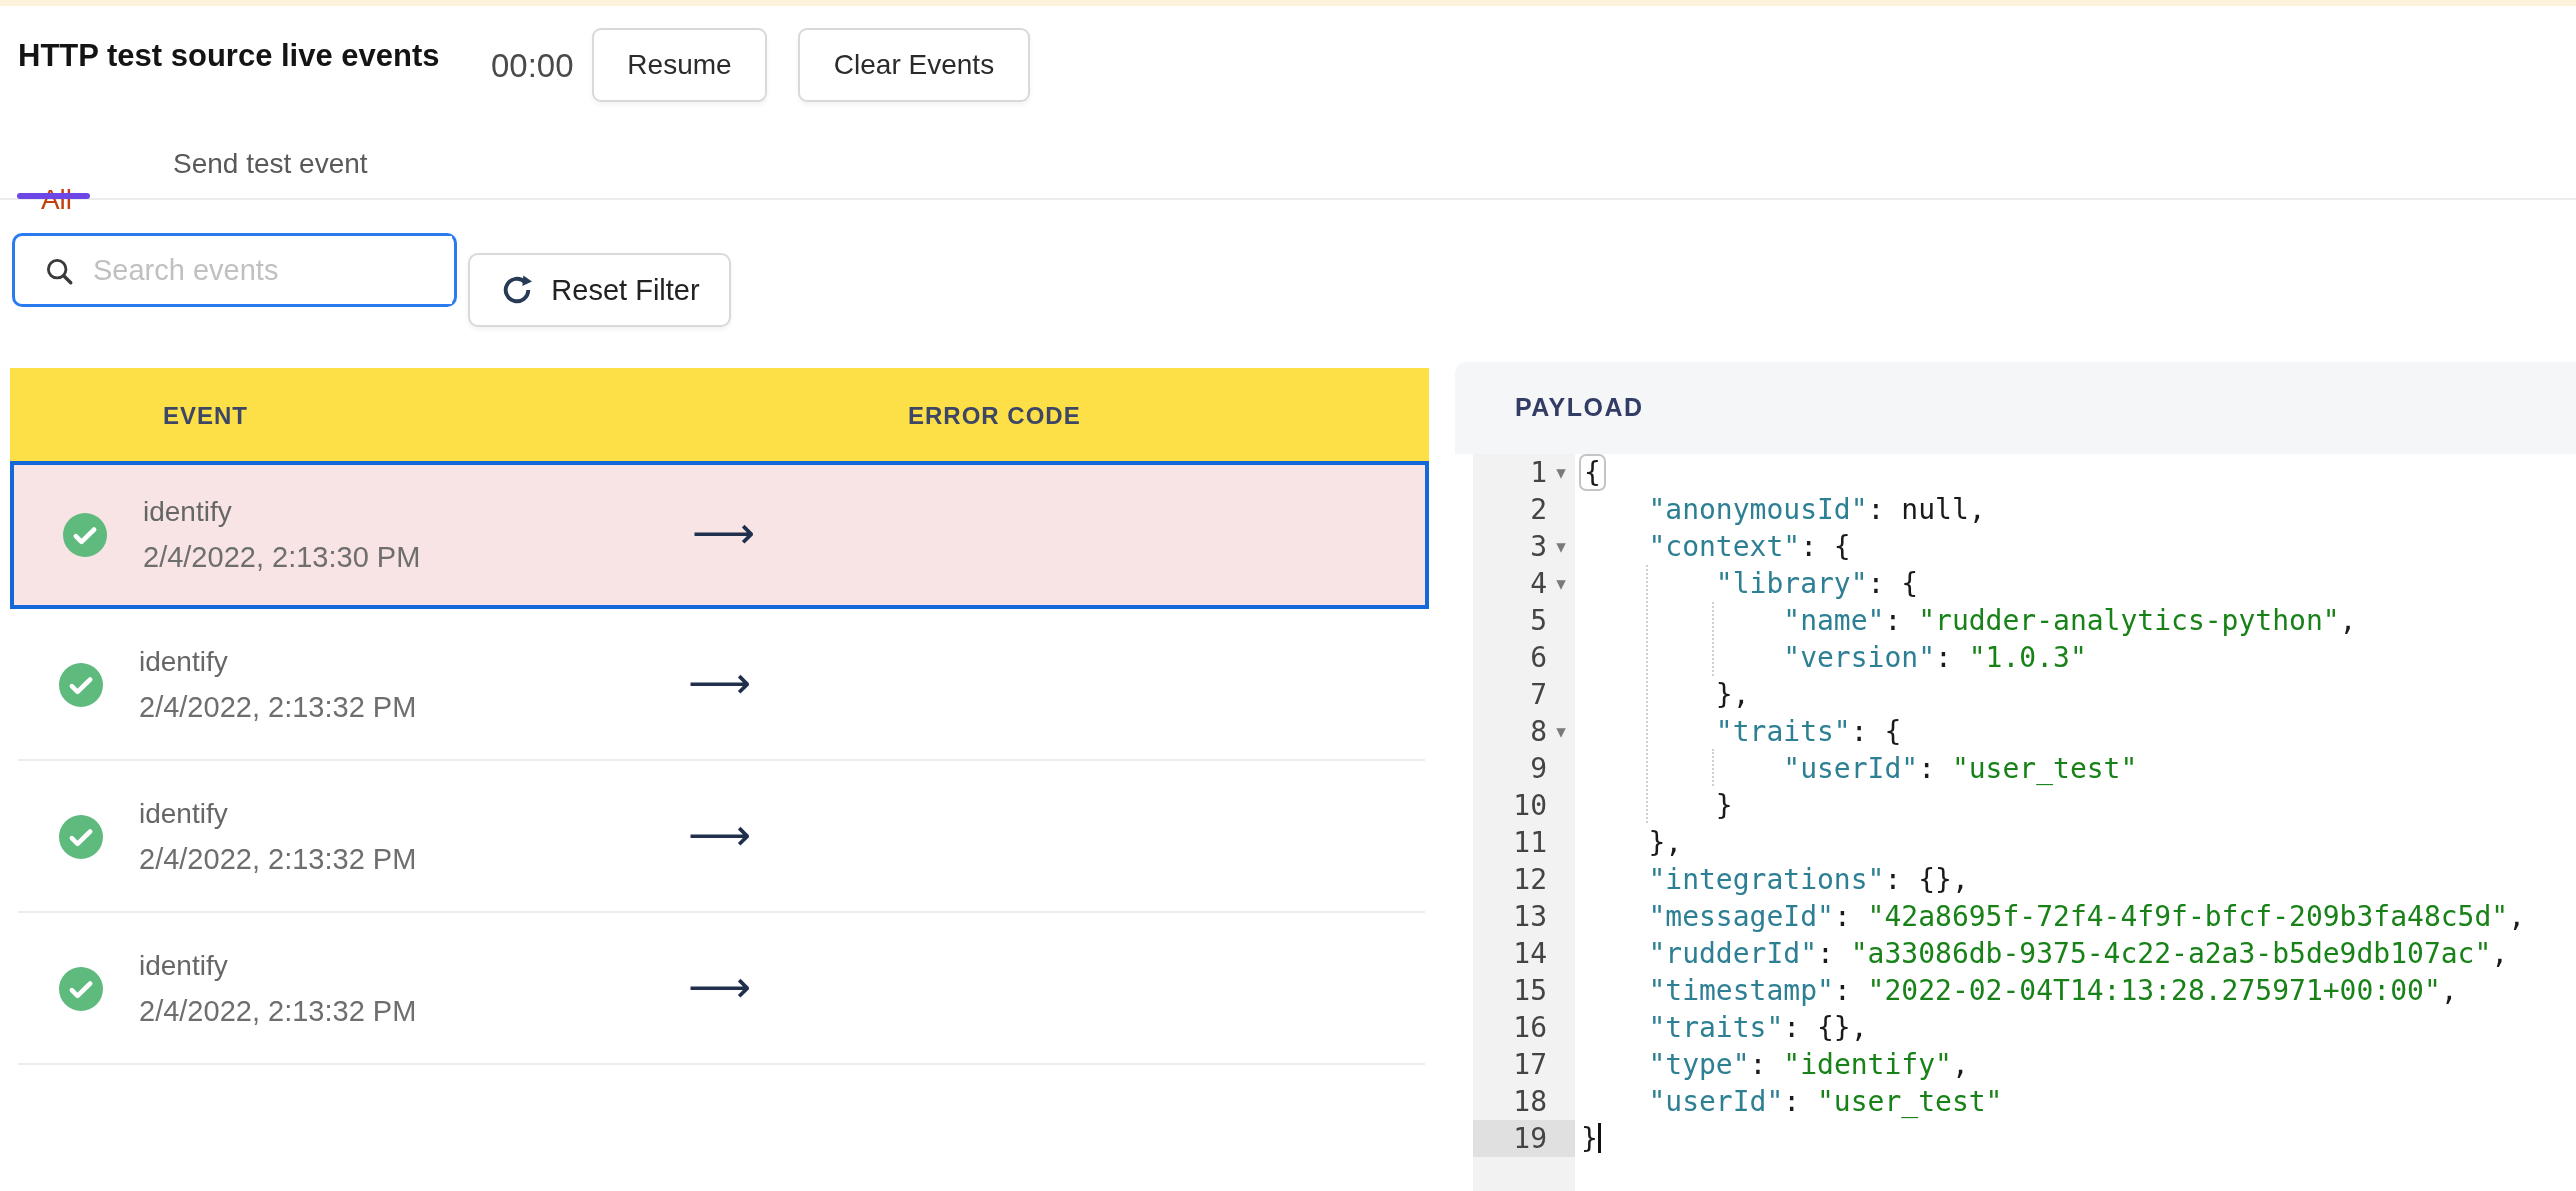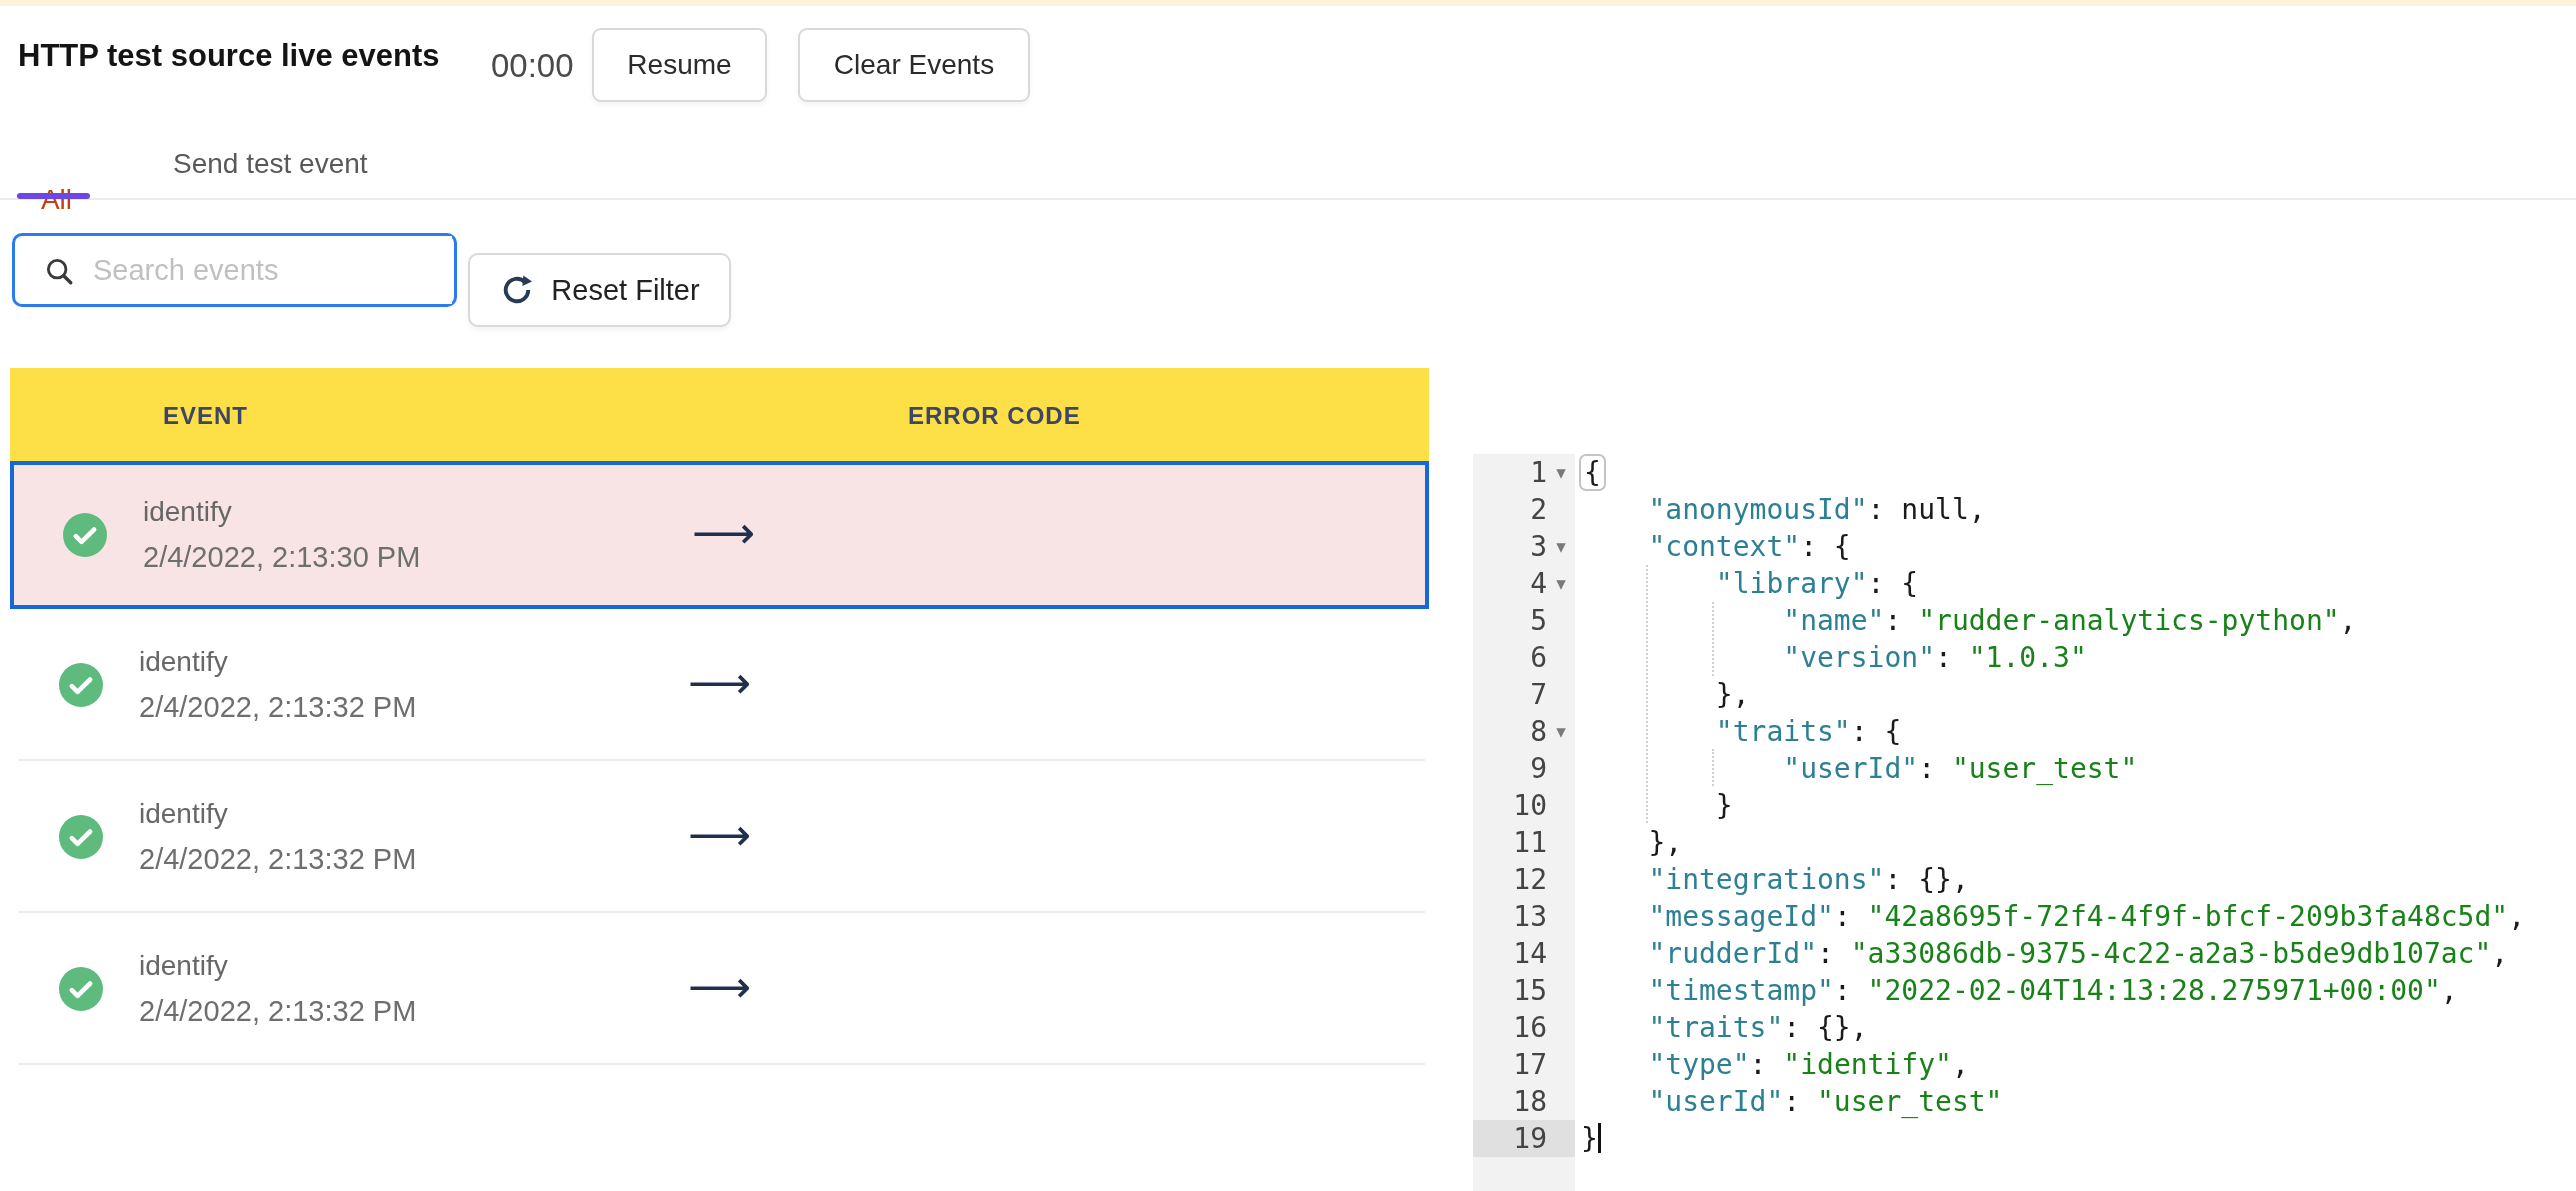--- a/index.html
+++ b/index.html
@@ -165,20 +165,23 @@
           </svg></span>
         <span class="evt-texts">
           <span class="evt-name">identify</span>
           <span class="evt-time">2/4/2022, 2:13:32 PM</span>
         </span>
         <span class="evt-arrow">⟶</span>
       </div>
     </div>
 
   <div class="payload-card">
+    <div class="payload-head">
+      <span class="payload-title">PAYLOAD</span>
+    </div>
     <div class="editor">
       <div class="gutter-bg"></div>
       <div class="code-lines">
         <div class="iguide ig-a"></div>
         <div class="iguide ig-b1"></div>
         <div class="iguide ig-b2"></div>
       <div class="code-row">
             <div class="gutter-cell">
               <span class="num">1</span>
               <span class="fold">▾</span>

